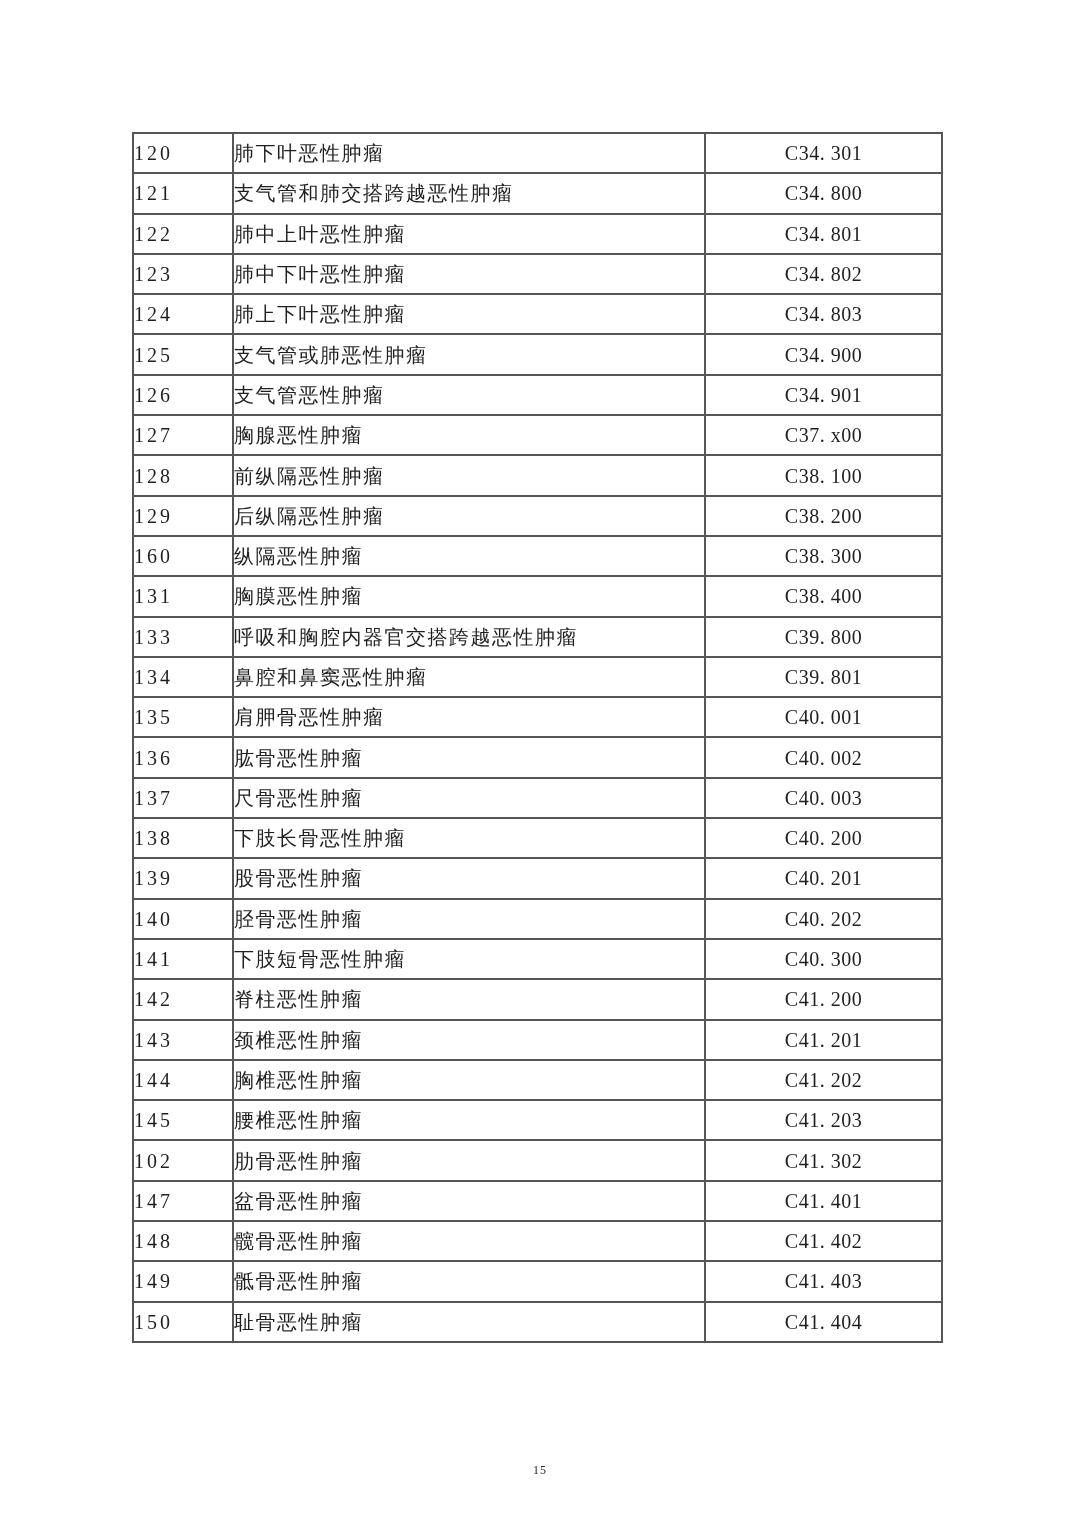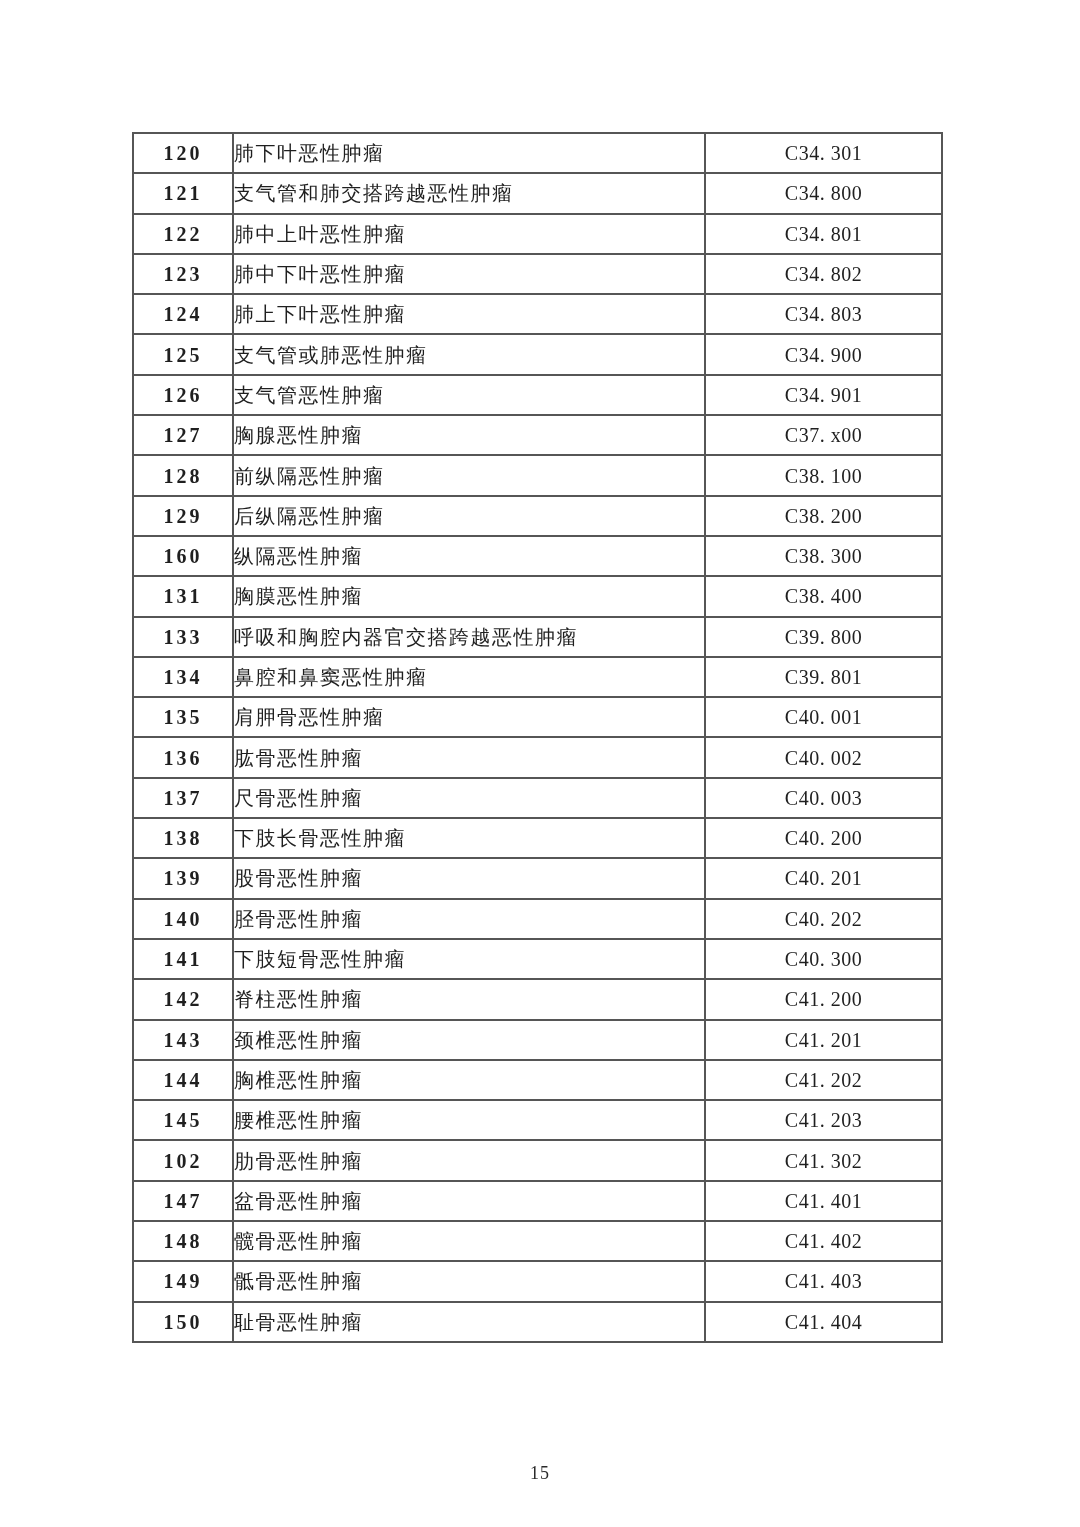--- a/index.html
+++ b/index.html
@@ -34,42 +34,40 @@
     vertical-align: middle;
     white-space: nowrap;
     overflow: hidden;
     padding: 0;
   }
   table.icd-table tr {
     height: 40.3px;
   }
   td.col-no {
     width: 98px;
-    text-align: center;
     letter-spacing: 3px;
-    font-weight: bold;
   }
   td.col-name {
     width: 470px;
     padding-left: 17px;
     letter-spacing: 1.5px;
   }
   td.col-code {
     width: 235px;
     padding-left: 11px;
     letter-spacing: 0.5px;
     text-align: center;
   }
   .page-number {
     position: absolute;
     top: 1463px;
     left: 0;
     width: 100%;
     text-align: center;
-    font-size: 18px;
+    font-size: 12px;
     letter-spacing: 1px;
     color: #2a2a2a;
   }
 </style>
 </head>
 <body>
 
 <div class="doc-page">
 
   <table class="icd-table">

